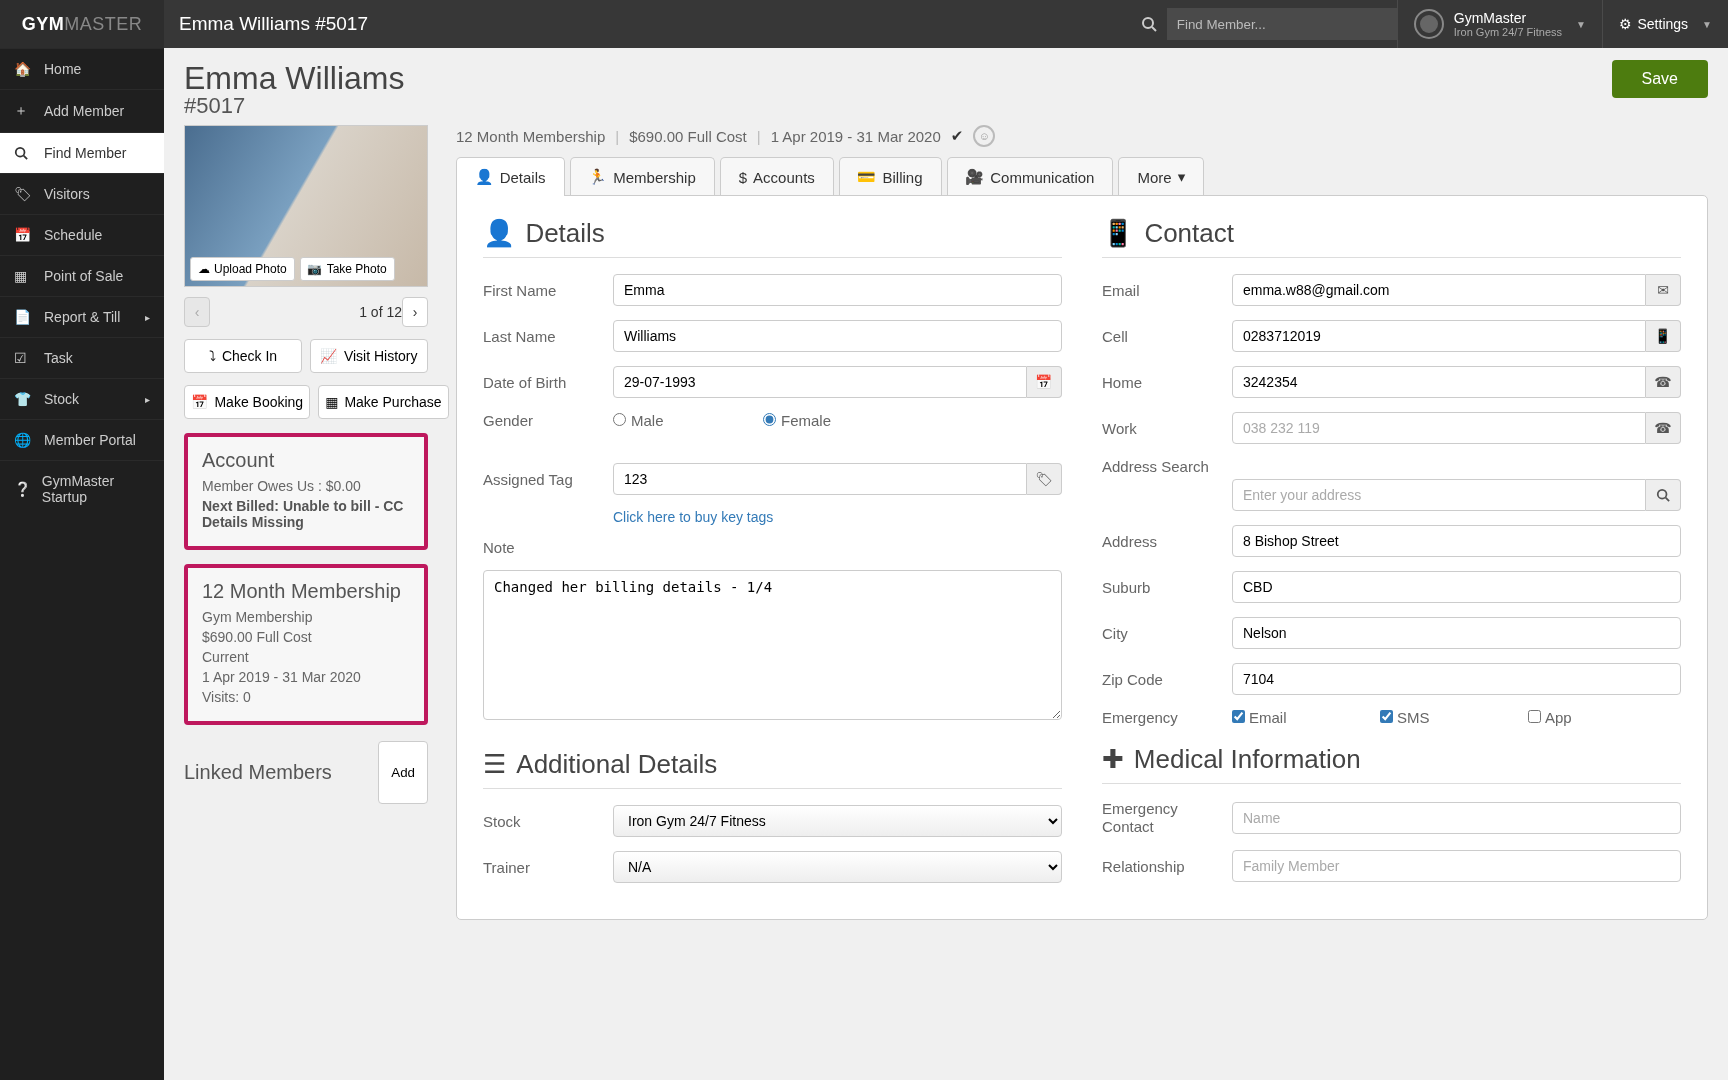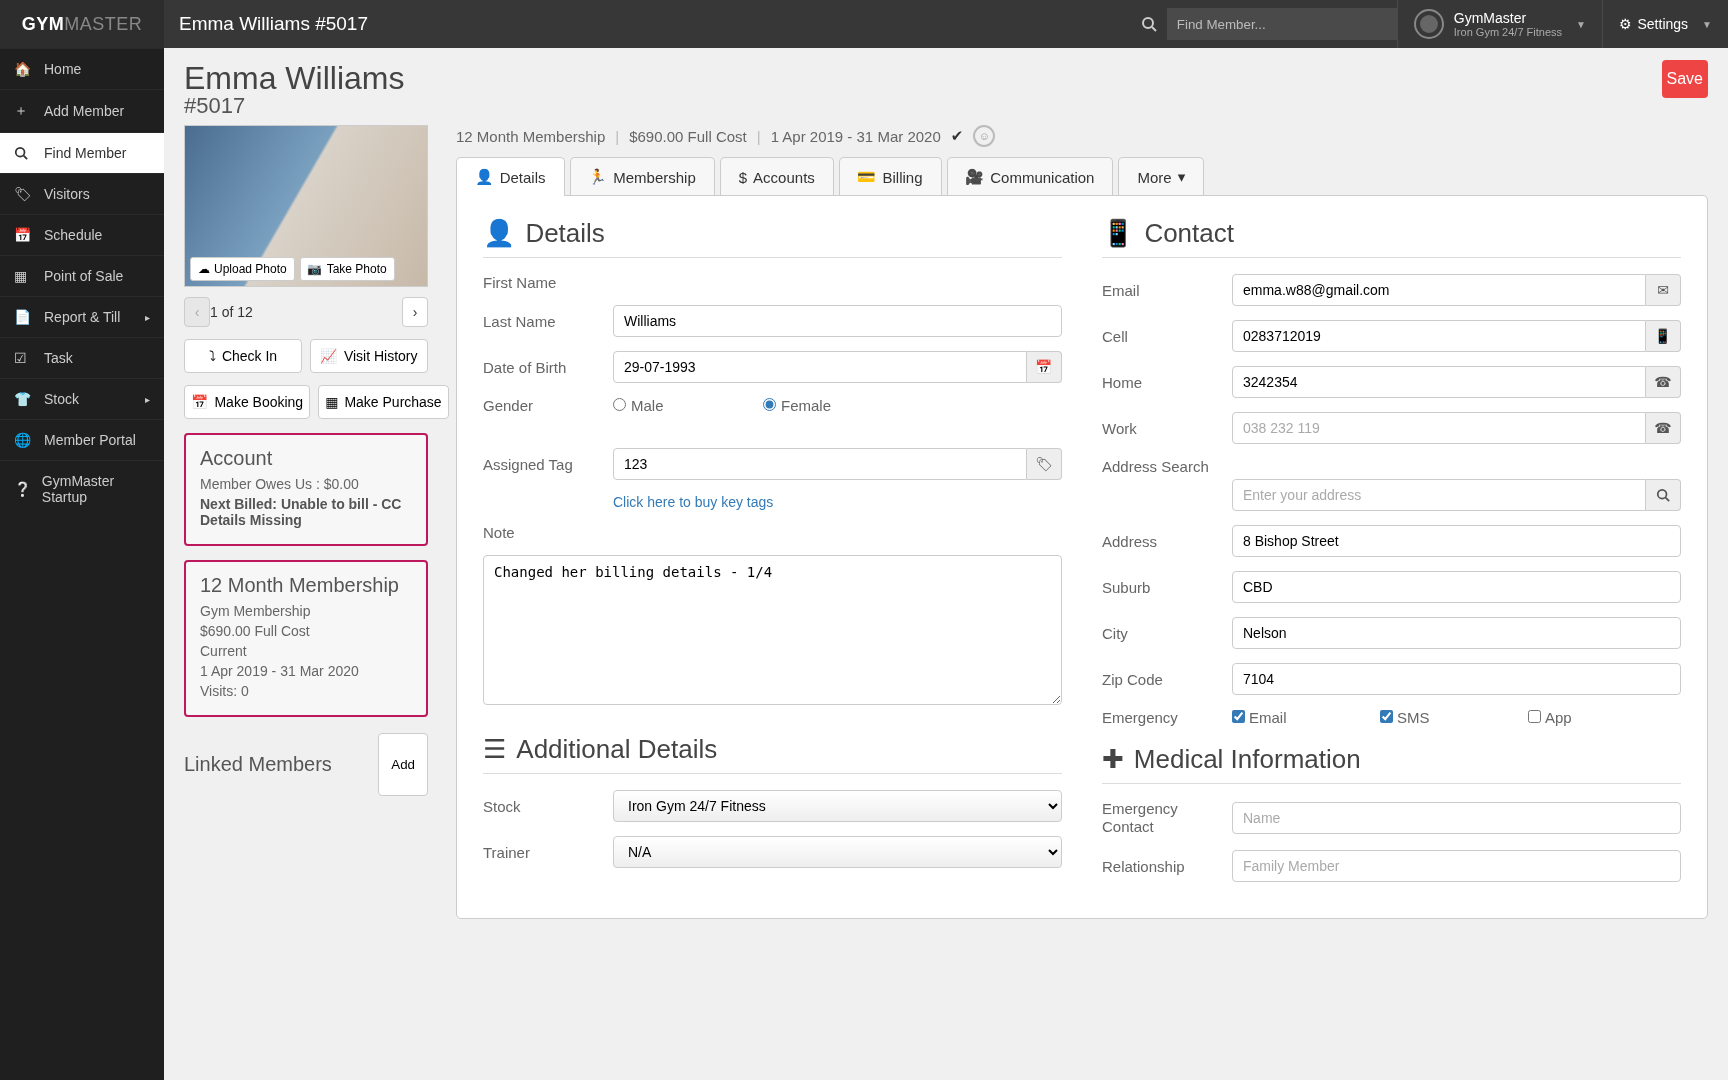--- a/index.html
+++ b/index.html
@@ -26,40 +26,40 @@
 .sidebar { width: 164px; background: #1f1f1f; color: #ccc; overflow-y:auto; }
 .nav-item { display:flex; align-items:center; padding: 12px 14px; font-size:14px; cursor:pointer; border-top:1px solid #2a2a2a; }
 .nav-item.active { background: #fff; color: #333; }
 .nav-item .icon { width: 20px; margin-right: 10px; font-size:14px; display:inline-flex; }
 .nav-item .chev { margin-left:auto; font-size:10px; }
 
 .main { flex:1; overflow-y:auto; padding: 12px 20px 40px; background:#f0f0f0; }
 .header-row { display:flex; align-items:flex-start; }
 .member-h1 { font-size: 32px; font-weight: 400; color:#444; }
 .member-num { font-size: 22px; color:#555; margin-top:-4px; }
-.save-btn { margin-left:auto; background:#ef4444; color:#fff; border:none; border-radius:4px; padding:10px 5px; font-size:16px; cursor:pointer; }
+.save-btn { margin-left:auto; background:#4d7c0f; color:#fff; border:none; border-radius:4px; padding:10px 30px; font-size:16px; cursor:pointer; }
 
 .columns { display:flex; margin-top:6px; }
 .leftcol { width: 244px; margin-right: 28px; }
 .rightcol { flex:1; }
 
 .photo-box { width:244px; height:162px; background:#16304a; border:1px solid #ccc; position:relative; overflow:hidden; }
 .photo-box .photo-bg { position:absolute; inset:0; background: linear-gradient(120deg,#4a6d8f 0%,#7aa0c0 45%, #d9d2c8 46%, #c7b9a8 100%); }
 .photo-btns { position:absolute; bottom:5px; left:5px; right:5px; display:flex; gap:5px; }
 .mini-btn { background:#fff; border:1px solid #ccc; border-radius:3px; padding:4px 7px; font-size:12px; cursor:pointer; display:inline-flex; align-items:center; gap:4px; }
 
 .pager { display:flex; align-items:center; margin-top:10px; }
 .pg-btn { width:26px; height:30px; border:1px solid #ccc; background:#fff; border-radius:4px; cursor:pointer; display:flex; align-items:center; justify-content:center; }
 .pg-btn.disabled { background:#e7e7e7; color:#aaa; cursor:default; }
-.pg-text { flex:1; text-align:left; }
+.pg-text { flex:1; text-align:right; }
 
 .action-row { display:flex; gap:8px; margin-top:12px; }
 .action-btn { flex:1; background:#fff; border:1px solid #ccc; border-radius:4px; padding:8px 6px; font-size:14px; cursor:pointer; display:flex; align-items:center; justify-content:center; gap:6px; white-space:nowrap; }
 
-.panel { background:#f7f7f7; border:2px solid #be185d; border-radius:4px; padding:12px 14px; margin-top:14px; }
+.panel { background:#f7f7f7; border:4px solid #be185d; border-radius:4px; padding:12px 14px; margin-top:14px; }
 .panel h3 { font-size:20px; font-weight:400; color:#555; margin-bottom:6px; }
 .panel p { font-size:14px; color:#666; margin:4px 0; }
 .panel .bold { font-weight:600; color:#555; }
 
 .linked-row { display:flex; align-items:center; margin-top:16px; }
 .linked-title { font-size:20px; color:#555; }
 .add-btn { margin-left:auto; background:#fff; border:1px solid #ccc; border-radius:4px; padding:23px 12px; cursor:pointer; }
 
 .sub-line { color:#666; font-size:15px; display:flex; align-items:center; gap:10px; margin-bottom:10px; }
 .sub-line .sep { color:#bbb; }
@@ -301,20 +301,21 @@
           <div class="form-cols">
 
             <div class="form-col">
               <div class="section-title">
                   <span>👤</span>
                   <span>Details</span>
                 </div>
 
               <div class="form-row">
                   <label>First Name</label>
+                  <div class="control"><input class="inp" value="Emma" style=""></div>
                 </div>
               <div class="form-row">
                   <label>Last Name</label>
                   <div class="control"><input class="inp" value="Williams" style=""></div>
                 </div>
               <div class="form-row">
                   <label>Date of Birth</label>
                   <div class="control input-group">
                     <input class="inp" value="29-07-1993" style="">
                     <div class="addon">

